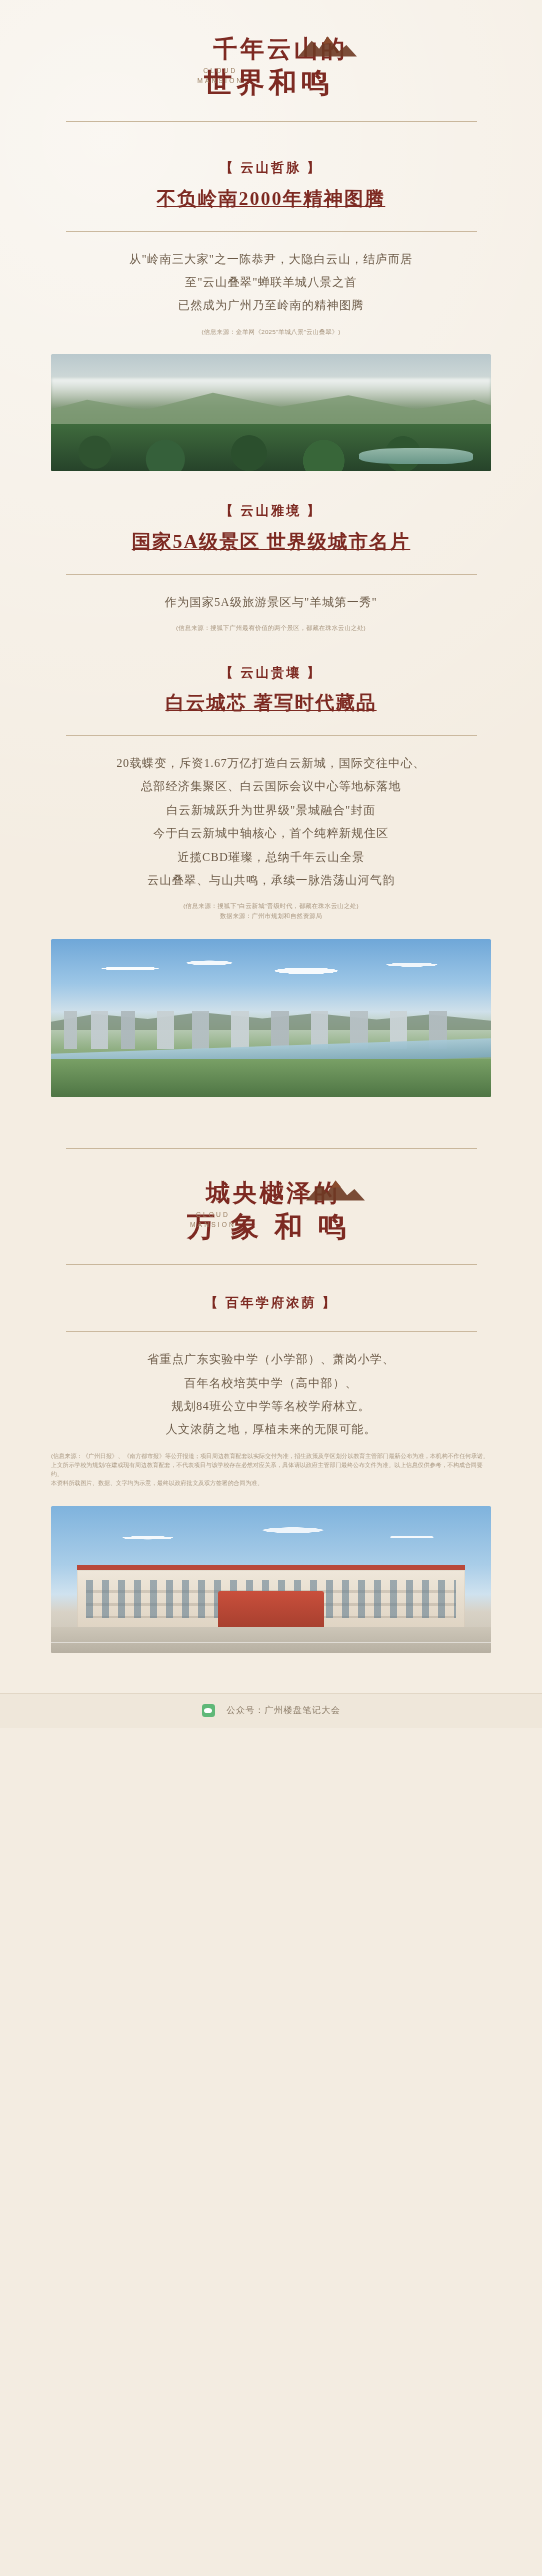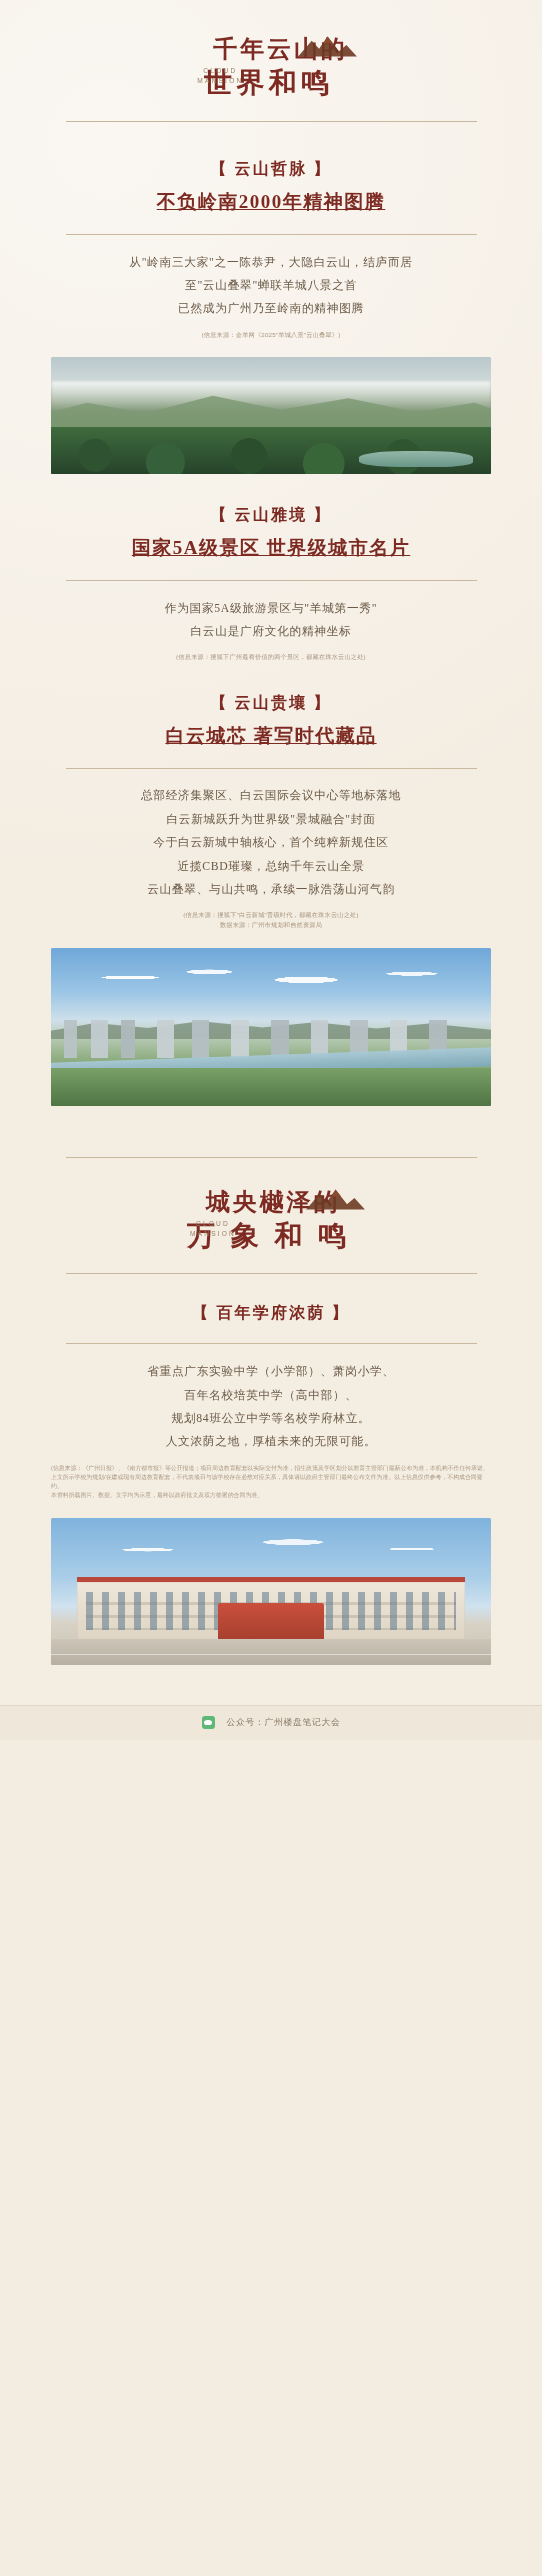--- a/index.html
+++ b/index.html
@@ -69,21 +69,21 @@
   .hr-thin{
     width:411px;
     height:0.7px;
     background:#c9b79c;
     margin:20.5px auto 0 auto;
   }
   
   .section{padding:0 0 5.9px 0;}
   .bracket-title{
     text-align:center;
-    font-size:16px;
+    font-size:13px;
     color:#7d2a22;
     letter-spacing:2.2px;
     margin-top:25px;
     font-weight:bold;
   }
   .sub-title{
     text-align:center;
     font-size:19px;
     color:#7d2a22;
     letter-spacing:1.5px;
@@ -316,30 +316,30 @@
       <div class="water"></div>
     </div>
   </div>
 
   <div class="section">
     <div class="bracket-title">【 云山雅境 】</div>
     <div class="sub-title">国家5A级景区 世界级城市名片</div>
     <div class="rule"></div>
     <div class="body-text">
       <div>作为国家5A级旅游景区与"羊城第一秀"</div>
-      <div>白云山是广府文化的精神坐标</div>
     </div>
     <div class="note">(信息来源：搜狐下广州最有价值的两个景区，都藏在珠水云山之处)</div>
   </div>
 
   <div class="section">
     <div class="bracket-title">【 云山贵壤 】</div>
     <div class="sub-title">白云城芯 著写时代藏品</div>
     <div class="rule"></div>
     <div class="body-text">
+      <div>20载蝶变，斥资1.67万亿打造白云新城，国际交往中心、</div>
       <div>总部经济集聚区、白云国际会议中心等地标落地</div>
       <div>白云新城跃升为世界级"景城融合"封面</div>
       <div>今于白云新城中轴核心，首个纯粹新规住区</div>
       <div>近揽CBD璀璨，总纳千年云山全景</div>
       <div>云山叠翠、与山共鸣，承续一脉浩荡山河气韵</div>
     </div>
     <div class="note">
       <div>(信息来源：搜狐下"白云新城"晋级时代，都藏在珠水云山之处)</div>
       <div>数据来源：广州市规划和自然资源局</div>
     </div>

